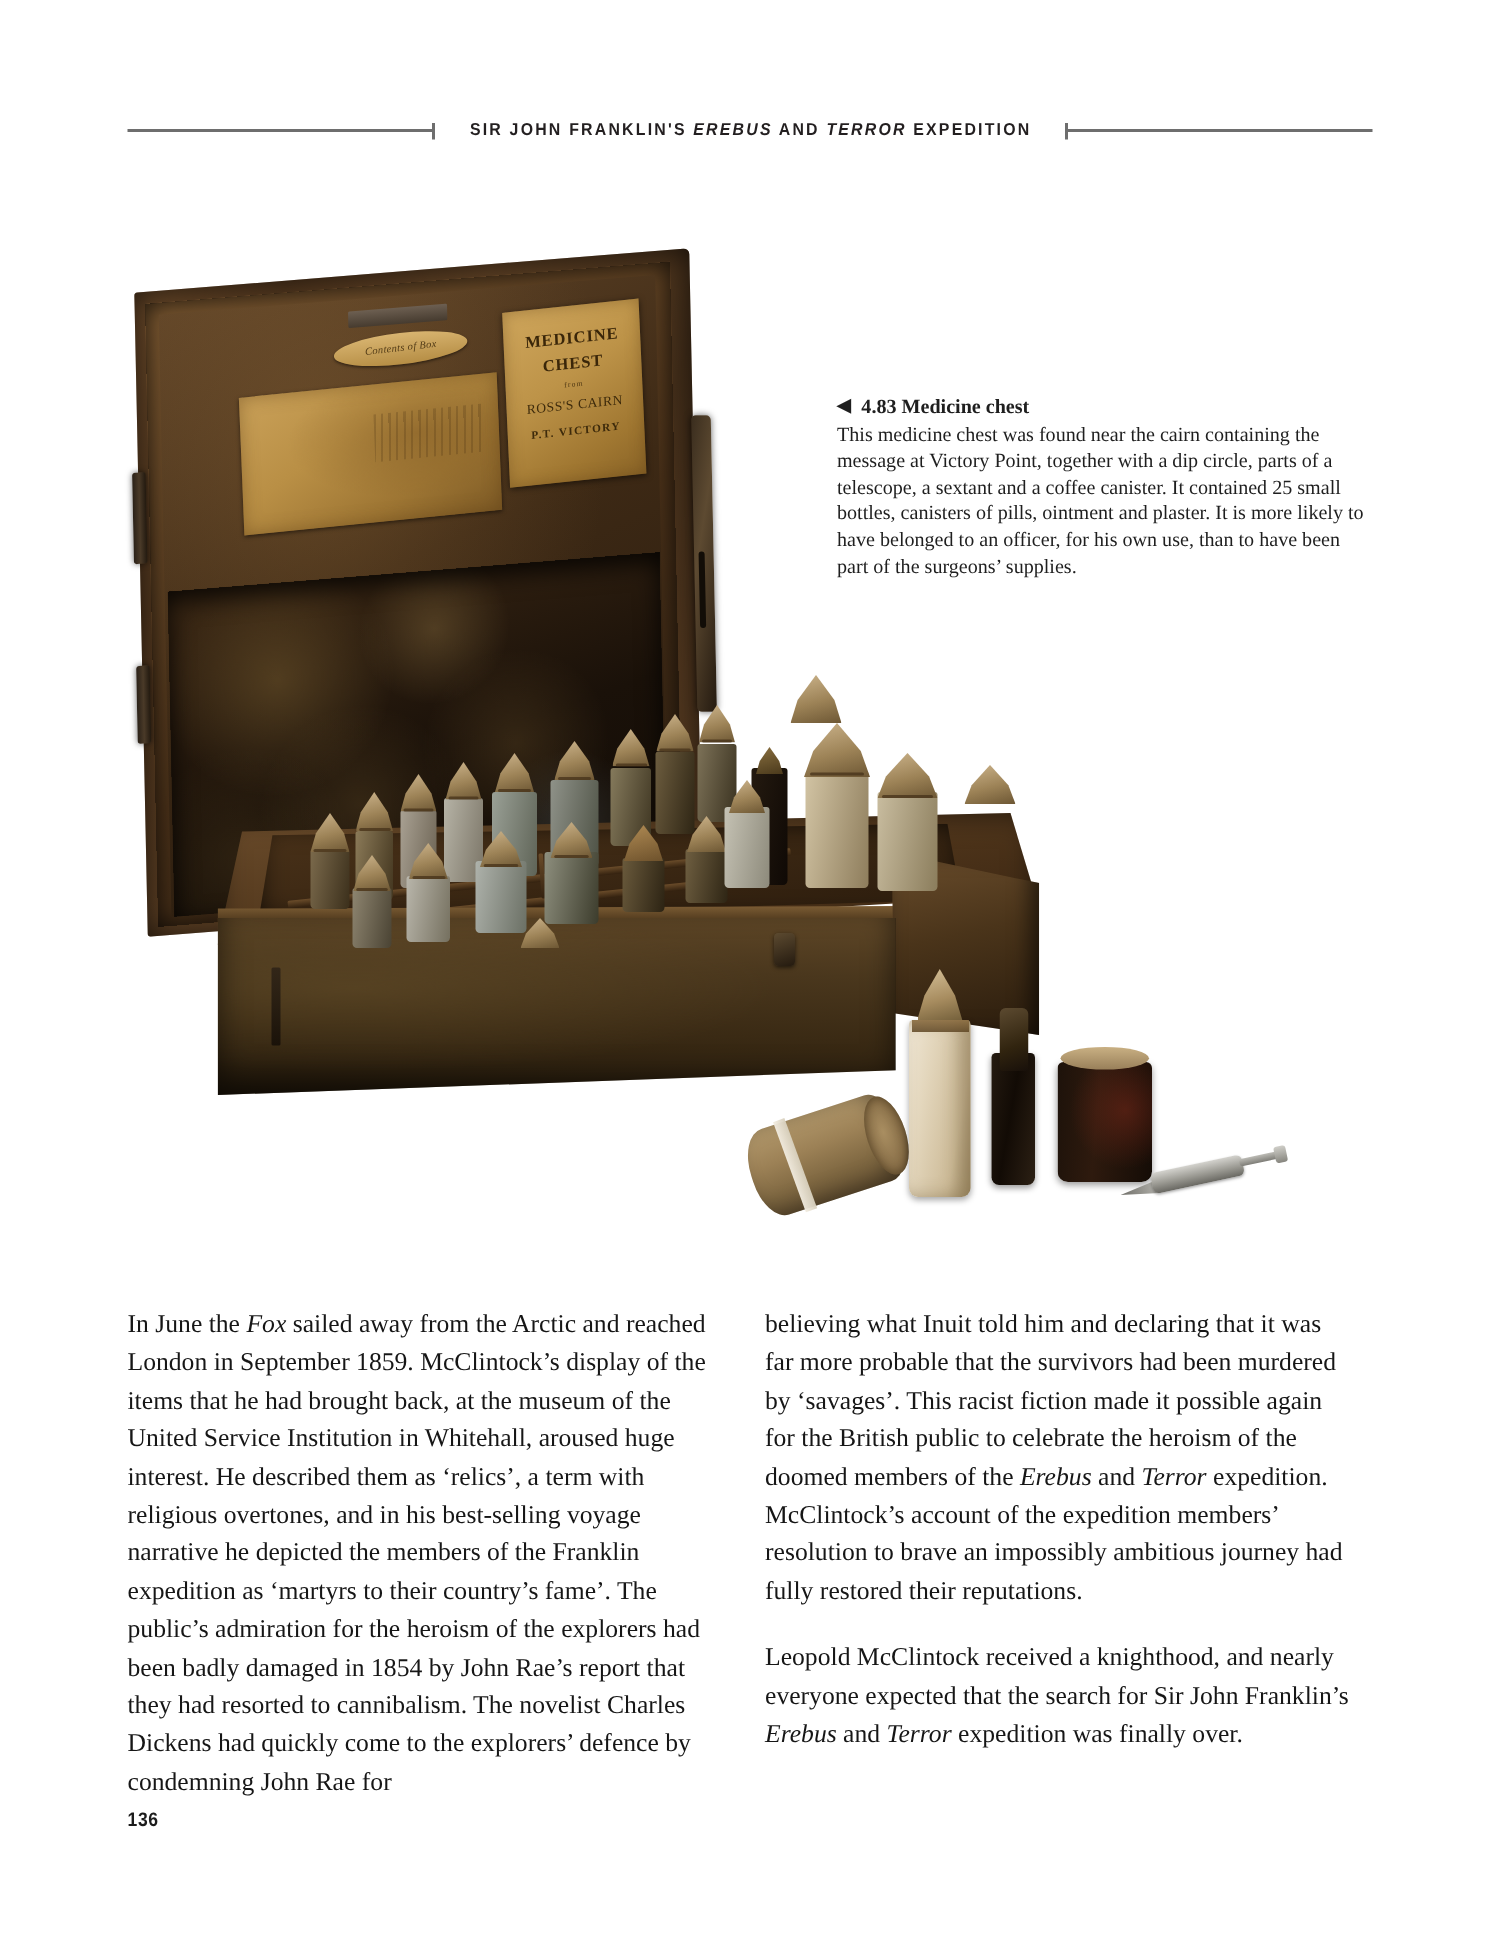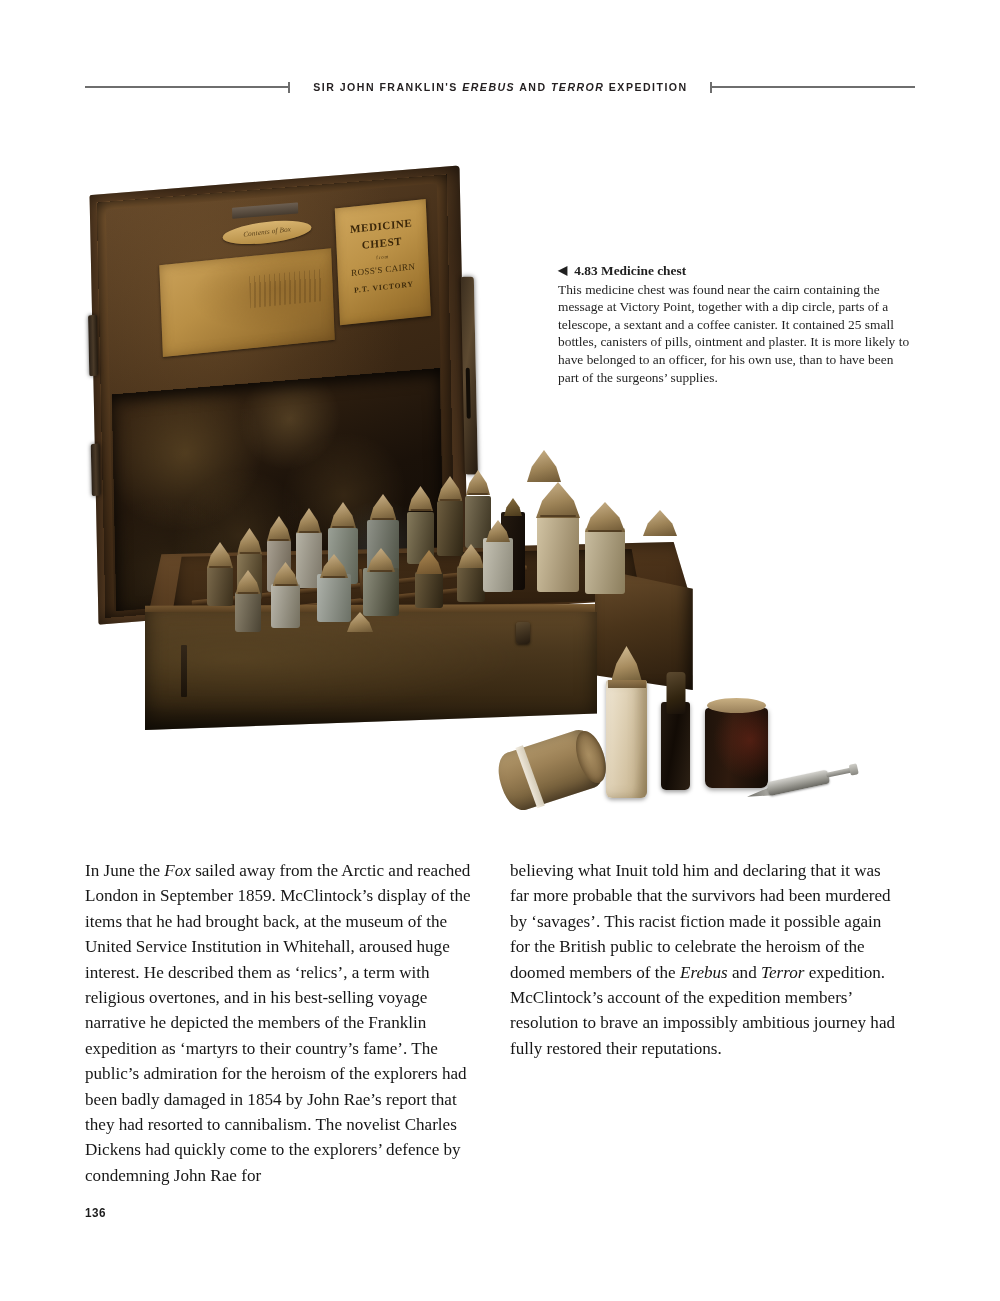--- a/index.html
+++ b/index.html
@@ -313,21 +313,21 @@
   .caption-body{margin:0;}
 
   
   .col{
     position:absolute;top:858px;width:390px;
     font-family:"Liberation Serif", serif;
     font-size:17.1px;line-height:25.4px;color:#161616;
   }
   .col.left{left:85px;}
   .col.right{left:510px;}
-  .col p{margin:0 0 19px 0;}
+  .col p{margin:12px 0 19px 0;}
   .col p:last-child{margin-bottom:0;}
   .col i{font-style:italic;}
 
   
   .folio{
     position:absolute;left:85px;top:1205px;
     font-family:"Liberation Sans", sans-serif;
     font-weight:700;font-size:13px;letter-spacing:.5px;color:#1c1c1c;
     transform:scaleX(0.9);transform-origin:left center;
   }
@@ -532,15 +532,16 @@
     <span>4.83 Medicine chest</span>
   </div>
   <p class="caption-body">This medicine chest was found near the cairn containing the message at Victory Point, together with a dip circle, parts of a telescope, a sextant and a coffee canister. It contained 25 small bottles, canisters of pills, ointment and plaster. It is more likely to have belonged to an officer, for his own use, than to have been part of the surgeons’ supplies.</p>
 </div>
 
 <div class="col left" id="col-left">
     <p><span>In June the </span><i>Fox</i><span> sailed away from the Arctic and reached London in September 1859. McClintock’s display of the items that he had brought back, at the museum of the United Service Institution in Whitehall, aroused huge interest. He described them as ‘relics’, a term with religious overtones, and in his best-selling voyage narrative he depicted the members of the Franklin expedition as ‘martyrs to their country’s fame’. The public’s admiration for the heroism of the explorers had been badly damaged in 1854 by John Rae’s report that they had resorted to cannibalism. The novelist Charles Dickens had quickly come to the explorers’ defence by condemning John Rae for</span></p>
   </div>
 <div class="col right" id="col-right">
     <p><span>believing what Inuit told him and declaring that it was far more probable that the survivors had been murdered by ‘savages’. This racist fiction made it possible again for the British public to celebrate the heroism of the doomed members of the </span><i>Erebus</i><span> and </span><i>Terror</i><span> expedition. McClintock’s account of the expedition members’ resolution to brave an impossibly ambitious journey had fully restored their reputations.</span></p>
+    <p><span>Leopold McClintock received a knighthood, and nearly everyone expected that the search for Sir John Franklin’s </span><i>Erebus</i><span> and </span><i>Terror</i><span> expedition was finally over.</span></p>
   </div>
 
 <div class="folio">136</div>
 
 </body></html>

